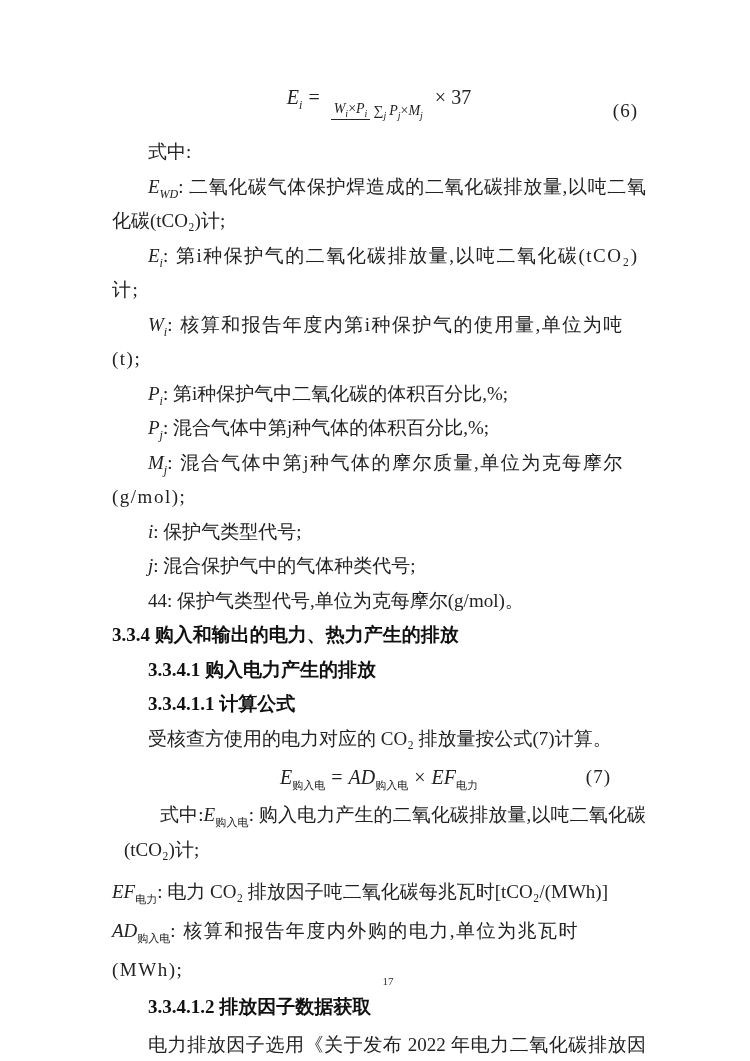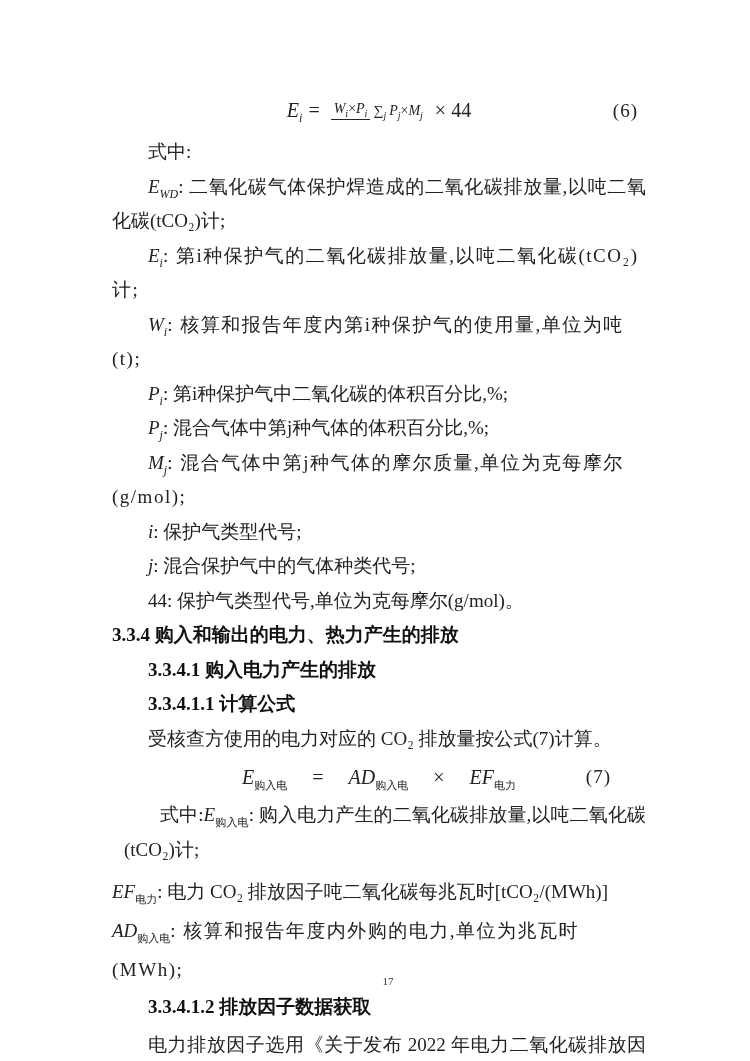--- a/index.html
+++ b/index.html
@@ -22,37 +22,37 @@
   sub { line-height:0; }
   sub.isub { font-size:12px; font-style:italic; }
   sub.csub { font-size:11px; font-style:normal; letter-spacing:0; }
 
   .term { font-style:italic; letter-spacing:0; }
   .upright .term i { font-style:normal; }
 
   
   .formula6 {
     margin-top:86px; height:49px; position:relative;
-    display:flex; align-items:center; justify-content:center;
+    display:flex; justify-content:center;
     font-size:20px;
   }
   .frac { display:inline-flex; flex-direction:row; align-items:center;
           vertical-align:middle; font-size:14px; line-height:1.15; margin:0 5px; }
   .frac .num { padding:0 3px 1px 3px; border-bottom:1.3px solid #222; }
   .frac .den { padding:1px 3px 0 3px; }
   .frac sub.isub { font-size:10px; }
   .frac .den i:first-of-type { margin-left:3px; }
   .ftail { margin-left:4px; }
   .flabel6 { position:absolute; right:8px; top:50%; transform:translateY(-50%); font-size:19px; letter-spacing:1px; }
 
   
   .formula7 {
     height:42px; position:relative;
     display:flex; align-items:center; justify-content:center;
-    font-size:20px; font-style:italic;gap:19px;
+    font-size:20px; font-style:italic;
   }
   .formula7 .feq { font-style:normal; margin:0 6px; }
   .formula7 .ftimes { font-style:normal; margin:0 6px; }
   .flabel7 { position:absolute; right:35px; top:50%; transform:translateY(-50%);
              font-size:19px; font-style:normal; letter-spacing:1px; }
 
   .mb6 { margin-bottom:5px;margin-left:12px; }
   .lh39 { line-height:39px; }
 
   .page-number {
@@ -66,21 +66,21 @@
 <div class="page">
   <div class="content">
 
     <div class="formula6">
       <span class="term"><i>E</i><sub class="isub">i</sub></span>
       <span class="feq" style="margin:0 6px;">=</span>
       <span class="frac">
         <span class="num"><i>W</i><sub class="isub">i</sub><span>×</span><i>P</i><sub class="isub">i</sub></span>
         <span class="den"><span>∑</span><sub class="isub">j</sub><i>P</i><sub class="isub">j</sub><span>×</span><i>M</i><sub class="isub">j</sub></span>
       </span>
-      <span class="ftail">× 44</span>
+      <span class="ftail">× 37</span>
       <span class="flabel6">(6)</span>
     </div>
 
     <p class="line indent">式中:</p>
 
     <p class="line indent justify">
       <span class="term"><i>E</i><sub class="isub">WD</sub></span><span>: 二氧化碳气体保护焊造成的二氧化碳排放量,以吨二氧化碳(tCO₂)计;</span>
     </p>
     <p class="line indent sp">
       <span class="term"><i>E</i><sub class="isub">i</sub></span><span>: 第i种保护气的二氧化碳排放量,以吨二氧化碳(tCO₂)计;</span>

